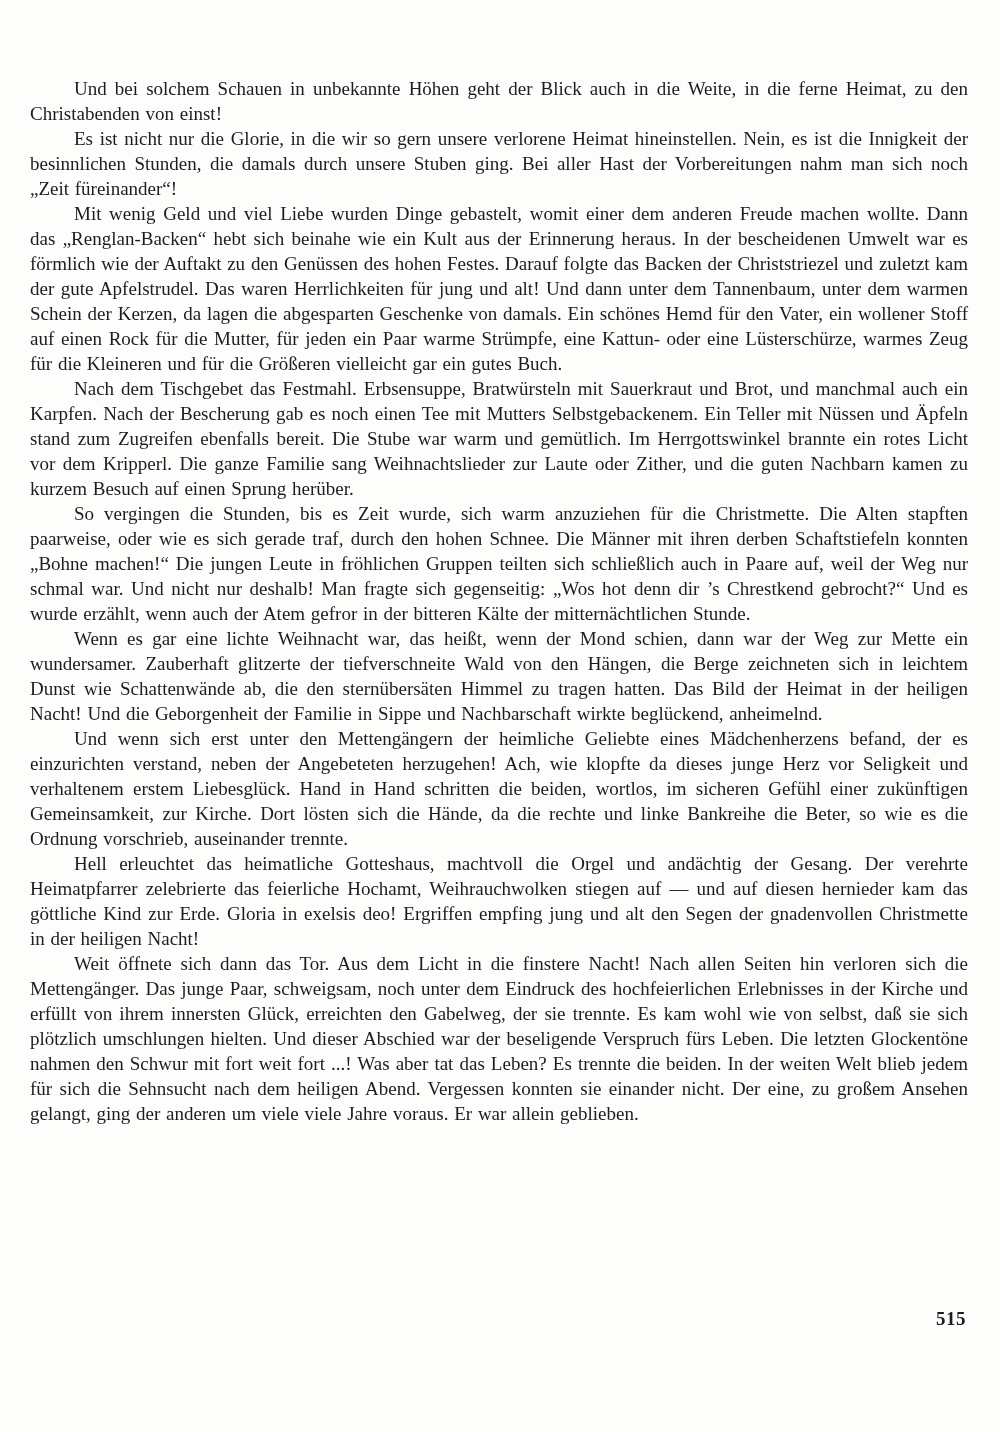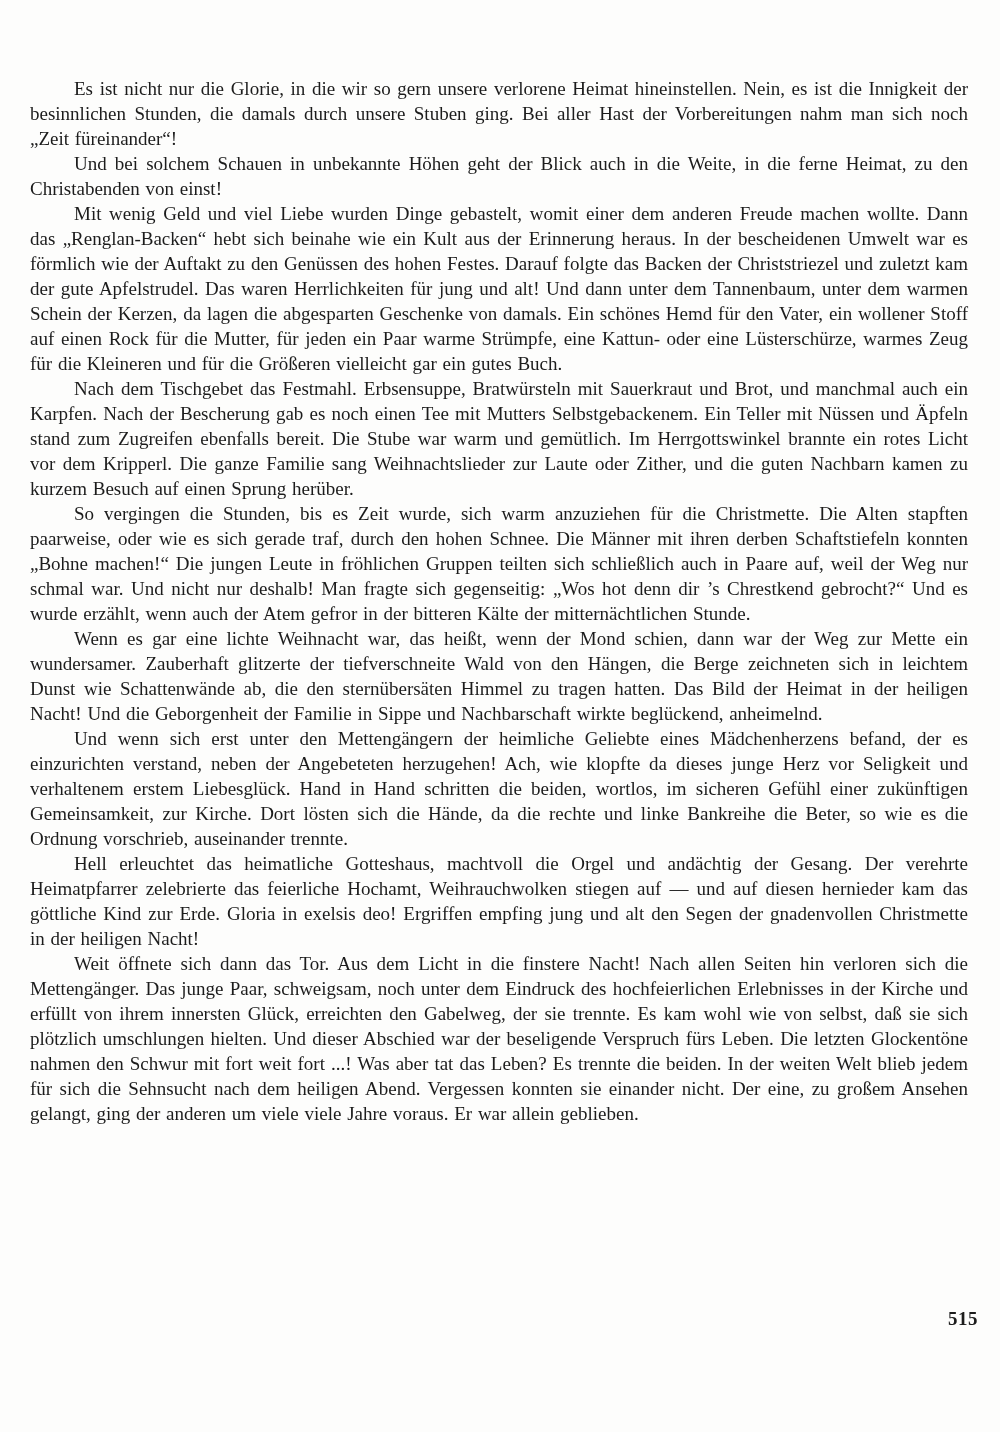--- a/index.html
+++ b/index.html
@@ -24,33 +24,33 @@
     padding: 0;
     font-size: 19px;
     line-height: 25px;
     text-align: justify;
     text-indent: 44px;
     word-spacing: 1px;
   }
   .page-number {
     position: absolute;
     top: 1308px;
-    right: 22px;
+    right: 34px;
     font-size: 19px;
     font-weight: bold;
     letter-spacing: 0.5px;
   }
 </style>
 </head>
 <body>
 
 <div class="page">
   <div class="body-text">
+    <p>Und bei solchem Schauen in unbekannte Höhen geht der Blick auch in die Weite, in die ferne Heimat, zu den Christabenden von einst!</p>
     <p>Es ist nicht nur die Glorie, in die wir so gern unsere verlorene Heimat hineinstellen. Nein, es ist die Innigkeit der besinnlichen Stunden, die damals durch unsere Stuben ging. Bei aller Hast der Vorbereitungen nahm man sich noch „Zeit füreinander“!</p>
-    <p>Und bei solchem Schauen in unbekannte Höhen geht der Blick auch in die Weite, in die ferne Heimat, zu den Christabenden von einst!</p>
     <p>Mit wenig Geld und viel Liebe wurden Dinge gebastelt, womit einer dem anderen Freude machen wollte. Dann das „Renglan-Backen“ hebt sich beinahe wie ein Kult aus der Erinnerung heraus. In der bescheidenen Umwelt war es förmlich wie der Auftakt zu den Genüssen des hohen Festes. Darauf folgte das Backen der Christstriezel und zuletzt kam der gute Apfelstrudel. Das waren Herrlichkeiten für jung und alt! Und dann unter dem Tannenbaum, unter dem warmen Schein der Kerzen, da lagen die abgesparten Geschenke von damals. Ein schönes Hemd für den Vater, ein wollener Stoff auf einen Rock für die Mutter, für jeden ein Paar warme Strümpfe, eine Kattun- oder eine Lüsterschürze, warmes Zeug für die Kleineren und für die Größeren vielleicht gar ein gutes Buch.</p>
     <p>Nach dem Tischgebet das Festmahl. Erbsensuppe, Bratwürsteln mit Sauerkraut und Brot, und manchmal auch ein Karpfen. Nach der Bescherung gab es noch einen Tee mit Mutters Selbstgebackenem. Ein Teller mit Nüssen und Äpfeln stand zum Zugreifen ebenfalls bereit. Die Stube war warm und gemütlich. Im Herrgottswinkel brannte ein rotes Licht vor dem Kripperl. Die ganze Familie sang Weihnachtslieder zur Laute oder Zither, und die guten Nachbarn kamen zu kurzem Besuch auf einen Sprung herüber.</p>
     <p>So vergingen die Stunden, bis es Zeit wurde, sich warm anzuziehen für die Christmette. Die Alten stapften paarweise, oder wie es sich gerade traf, durch den hohen Schnee. Die Männer mit ihren derben Schaftstiefeln konnten „Bohne machen!“ Die jungen Leute in fröhlichen Gruppen teilten sich schließlich auch in Paare auf, weil der Weg nur schmal war. Und nicht nur deshalb! Man fragte sich gegenseitig: „Wos hot denn dir ’s Chrestkend gebrocht?“ Und es wurde erzählt, wenn auch der Atem gefror in der bitteren Kälte der mitternächtlichen Stunde.</p>
     <p>Wenn es gar eine lichte Weihnacht war, das heißt, wenn der Mond schien, dann war der Weg zur Mette ein wundersamer. Zauberhaft glitzerte der tiefverschneite Wald von den Hängen, die Berge zeichneten sich in leichtem Dunst wie Schattenwände ab, die den sternübersäten Himmel zu tragen hatten. Das Bild der Heimat in der heiligen Nacht! Und die Geborgenheit der Familie in Sippe und Nachbarschaft wirkte beglückend, anheimelnd.</p>
     <p>Und wenn sich erst unter den Mettengängern der heimliche Geliebte eines Mädchenherzens befand, der es einzurichten verstand, neben der Angebeteten herzugehen! Ach, wie klopfte da dieses junge Herz vor Seligkeit und verhaltenem erstem Liebesglück. Hand in Hand schritten die beiden, wortlos, im sicheren Gefühl einer zukünftigen Gemeinsamkeit, zur Kirche. Dort lösten sich die Hände, da die rechte und linke Bankreihe die Beter, so wie es die Ordnung vorschrieb, auseinander trennte.</p>
     <p>Hell erleuchtet das heimatliche Gotteshaus, machtvoll die Orgel und andächtig der Gesang. Der verehrte Heimatpfarrer zelebrierte das feierliche Hochamt, Weihrauchwolken stiegen auf — und auf diesen hernieder kam das göttliche Kind zur Erde. Gloria in exelsis deo! Ergriffen empfing jung und alt den Segen der gnadenvollen Christmette in der heiligen Nacht!</p>
     <p>Weit öffnete sich dann das Tor. Aus dem Licht in die finstere Nacht! Nach allen Seiten hin verloren sich die Mettengänger. Das junge Paar, schweigsam, noch unter dem Eindruck des hochfeierlichen Erlebnisses in der Kirche und erfüllt von ihrem innersten Glück, erreichten den Gabelweg, der sie trennte. Es kam wohl wie von selbst, daß sie sich plötzlich umschlungen hielten. Und dieser Abschied war der beseligende Verspruch fürs Leben. Die letzten Glockentöne nahmen den Schwur mit fort weit fort ...! Was aber tat das Leben? Es trennte die beiden. In der weiten Welt blieb jedem für sich die Sehnsucht nach dem heiligen Abend. Vergessen konnten sie einander nicht. Der eine, zu großem Ansehen gelangt, ging der anderen um viele viele Jahre voraus. Er war allein geblieben.</p>
   </div>
   <div class="page-number">515</div>
 </div>

